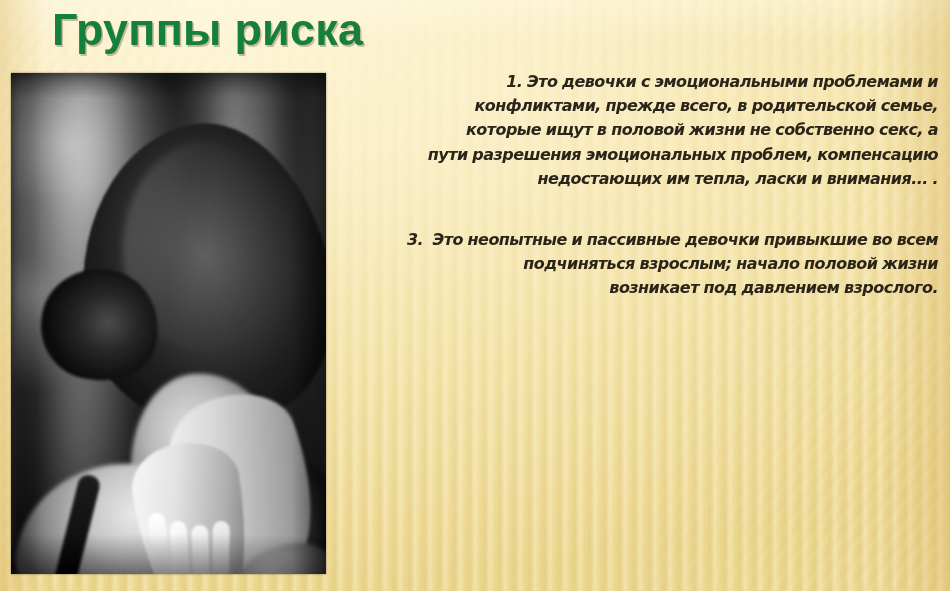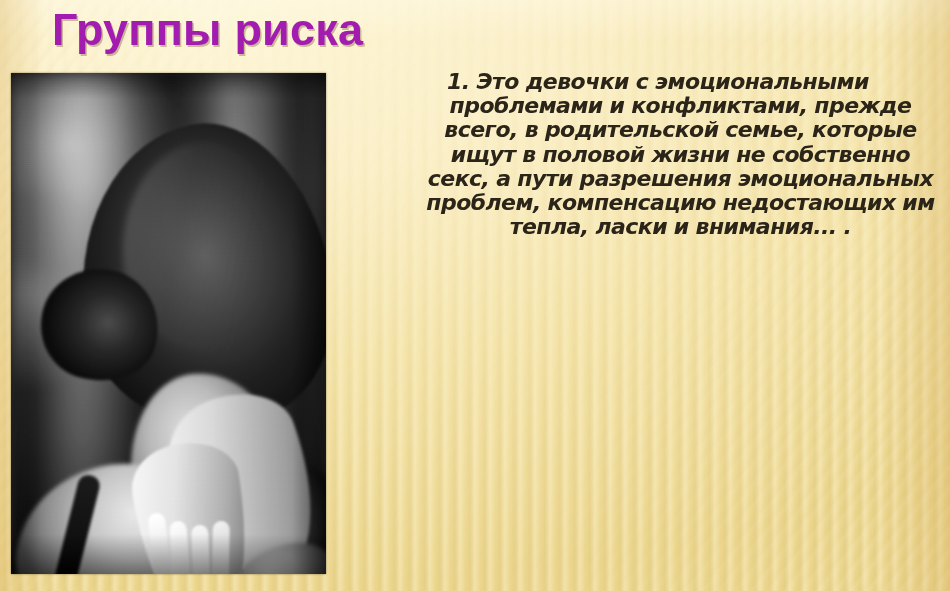--- a/index.html
+++ b/index.html
@@ -62,21 +62,21 @@
   }
 
   
   .title {
     position: absolute;
     left: 52px;
     top: 2px;
     font-size: 45px;
     line-height: 56px;
     font-weight: bold;
-    color: #a21caf;
+    color: #15803d;
     letter-spacing: 0.2px;
     text-shadow: 1.5px 1.5px 0 rgba(90,45,20,0.30);
     white-space: nowrap;
     text-align: right;
   }
 
   
   .photo {
     position: absolute;
     left: 11px;
@@ -242,24 +242,24 @@
     left: 378px;
     top: 70px;
     width: 560px;
   }
   .para {
     position: relative;
     color: #2b2418;
     font-family: "DejaVu Sans", "Liberation Sans", sans-serif;
     font-style: italic;
     font-weight: bold;
-    font-size: 22px;
+    font-size: 16px;
     line-height: 24.2px;
     letter-spacing: -0.55px;
-    text-align: center;
+    text-align: right;
     padding-left: 45px;
     text-indent: -45px;
     word-spacing: -0.3px;
   }
   .para .num {
     font-style: italic;
     font-weight: bold;
   }
   .p1 { margin: 0 0 0 0; }
   .p2 { margin: 36px 0 0 0; }
@@ -295,15 +295,16 @@
       <div class="ph-finger ph-f3"></div>
       <div class="ph-finger ph-f4"></div>
       <div class="ph-knee"></div>
       <div class="ph-grain"></div>
       <div class="ph-edgeshade"></div>
     </div>
   </div>
 
   <div class="content">
     <p class="para p1"><span class="num">1.</span> <span>Это  девочки с эмоциональными проблемами и конфликтами, прежде всего, в родительской семье, которые ищут в половой жизни не собственно секс, а пути разрешения эмоциональных проблем, компенсацию недостающих им тепла, ласки и внимания... .</span></p>
+    <p class="para p3"><span class="num">3.</span>&nbsp; <span>Это неопытные и пассивные девочки привыкшие во всем подчиняться взрослым; начало половой жизни возникает под давлением взрослого.</span></p>
   </div>
 
 </div>
 
 </body></html>

